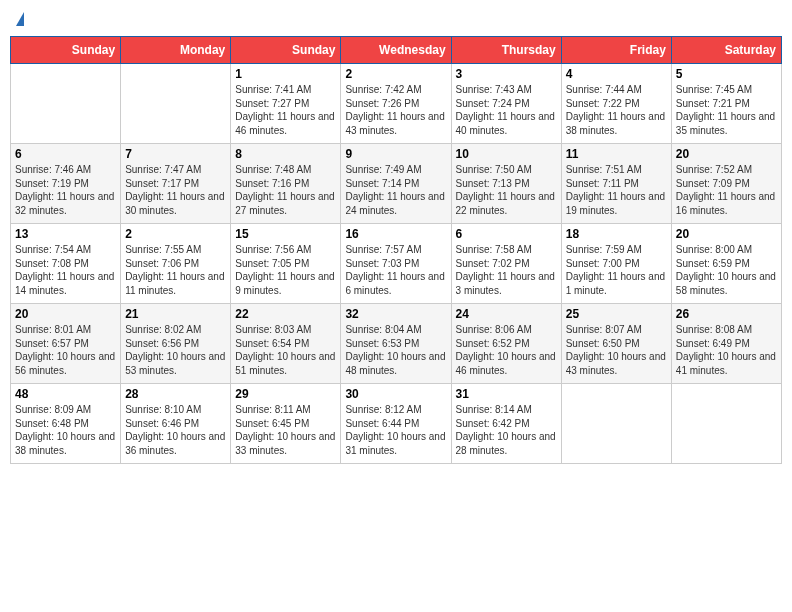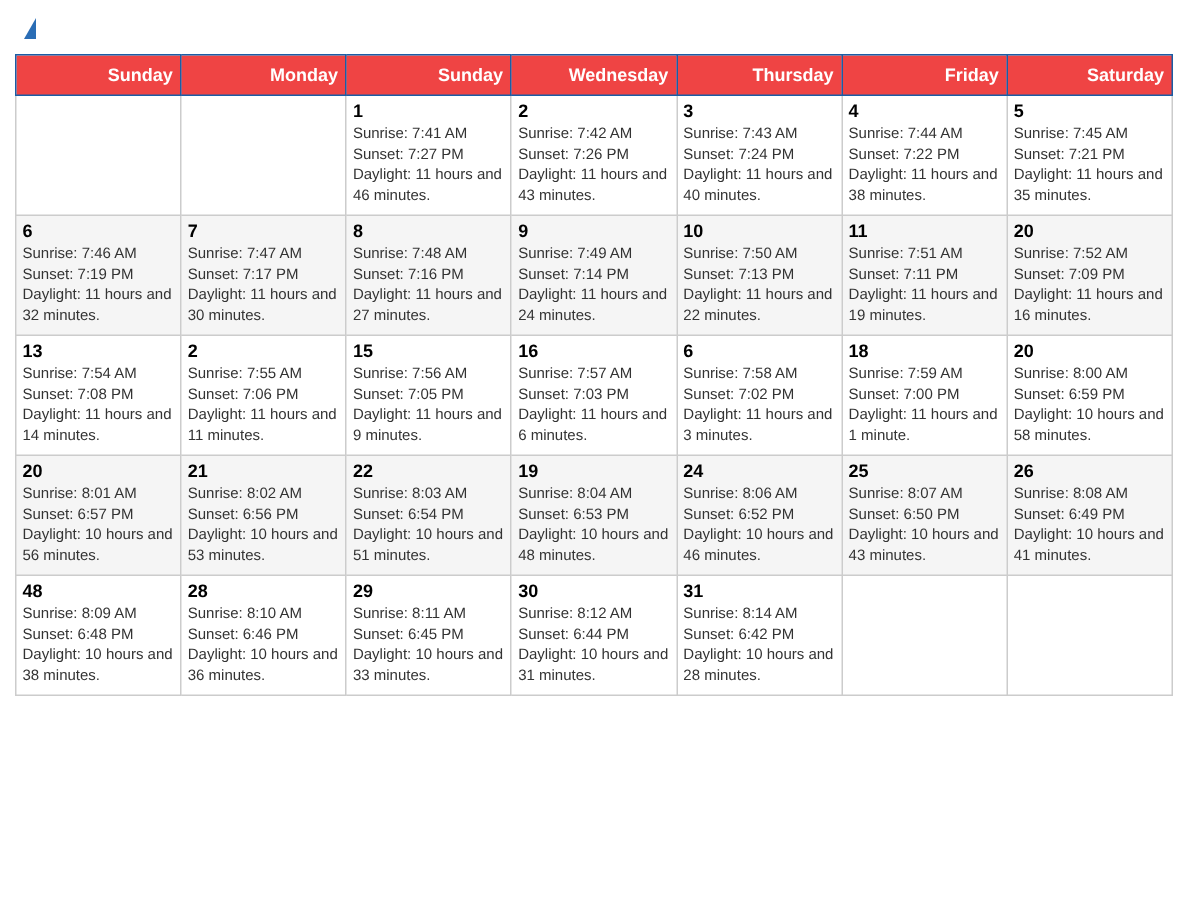--- a/index.html
+++ b/index.html
@@ -221,21 +221,21 @@
         </td>
         <td>
           <span class="day-num">21</span>
           <div class="day-info">Sunrise: 8:02 AM<br>Sunset: 6:56 PM<br>Daylight: 10 hours and 53 minutes.</div>
         </td>
         <td>
           <span class="day-num">22</span>
           <div class="day-info">Sunrise: 8:03 AM<br>Sunset: 6:54 PM<br>Daylight: 10 hours and 51 minutes.</div>
         </td>
         <td>
-          <span class="day-num">19</span>
+          <span class="day-num">32</span>
           <div class="day-info">Sunrise: 8:04 AM<br>Sunset: 6:53 PM<br>Daylight: 10 hours and 48 minutes.</div>
         </td>
         <td>
           <span class="day-num">24</span>
           <div class="day-info">Sunrise: 8:06 AM<br>Sunset: 6:52 PM<br>Daylight: 10 hours and 46 minutes.</div>
         </td>
         <td>
           <span class="day-num">25</span>
           <div class="day-info">Sunrise: 8:07 AM<br>Sunset: 6:50 PM<br>Daylight: 10 hours and 43 minutes.</div>
         </td>

